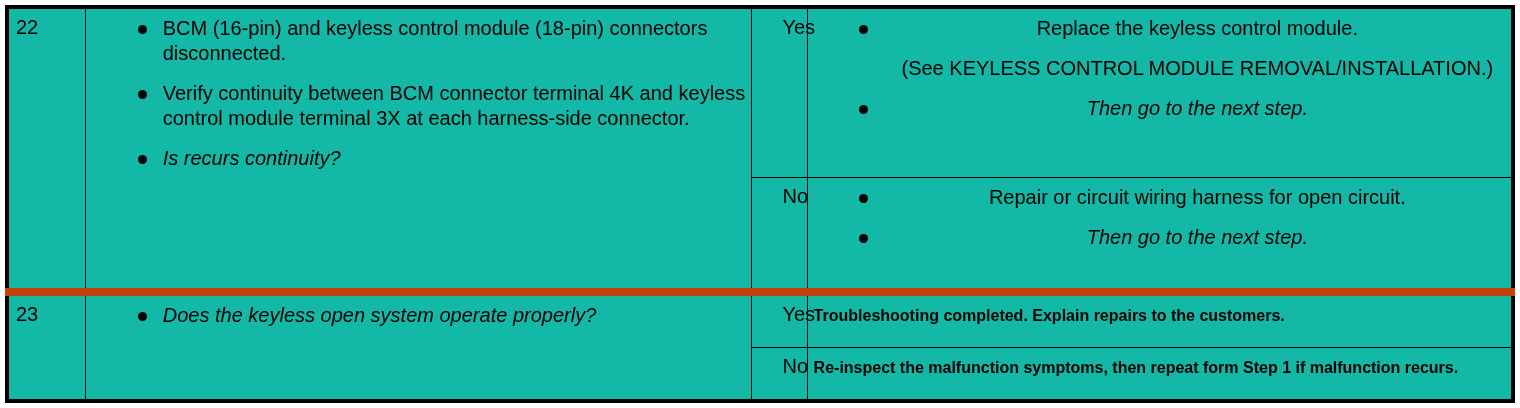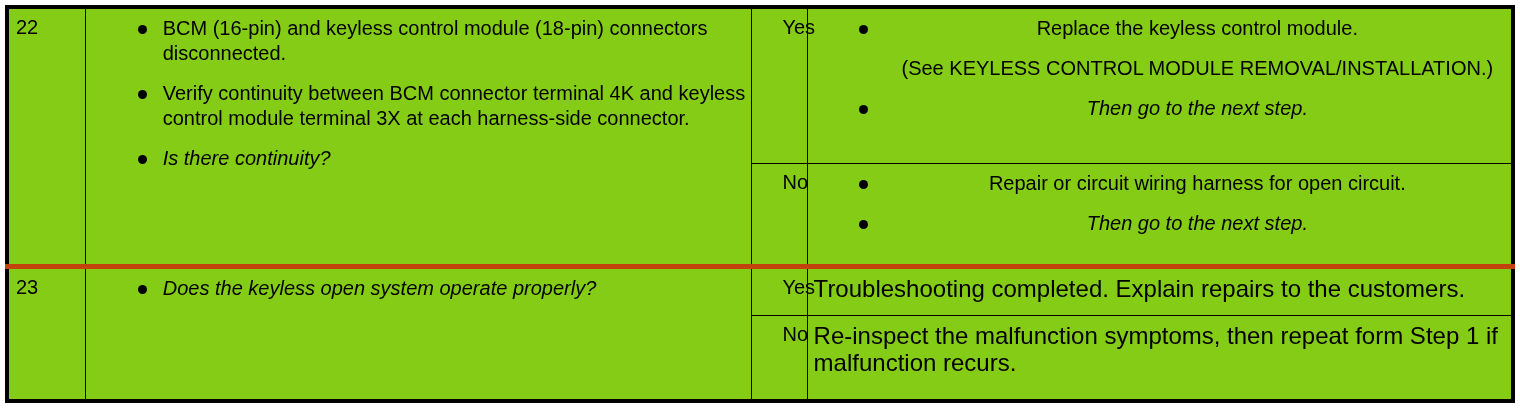--- a/index.html
+++ b/index.html
@@ -32,32 +32,32 @@
     box-sizing: border-box;
     border: 4px solid #000;
     border-collapse: collapse;
     table-layout: fixed;
     background: #fff;
   }
   .ts-table td {
     border: 1px solid #000;
     vertical-align: top;
     padding: 0;
-    background: #84cc16;
+    background: #14b8a6;
   }
 
   
   col.c-step   { width: 78px;  }
   col.c-desc   { width: 665px; }
   col.c-answer { width: 55px;  }
   col.c-action { width: 704px; }
 
   
   tr.step-sep > td {
-    border-top: 5px solid #c2410c;
+    border-top: 8px solid #c2410c;
   }
   .step-num {
     padding: 6px 0 0 7px;
     font-size: 20px;
     line-height: 25px;
   }
   .answer-label {
     padding: 6px 0 0 6px;
     font-size: 20px;
     line-height: 25px;
@@ -86,21 +86,21 @@
     top: 9px;
     width: 9px;
     height: 9px;
     border-radius: 50%;
     background: #000;
   }
   .blist > li.nobullet::before { content: none; }
 
   .desc-inner  { padding: 7px 0 0 49px; }
   .action-inner{ padding: 7px 0 0 48px; text-align: center; }
-  .plain-inner { padding: 6px 8px 0 6px; font-size: 24px; line-height: 27px; }
+  .plain-inner { padding: 6px 8px 0 6px; font-size: 16px; line-height: 27px; font-weight: bold; }
 </style>
 </head>
 <body>
 
 <div class="sheet">
 
   <table class="ts-table">
     <colgroup>
       <col class="c-step">
       <col class="c-desc">
@@ -111,21 +111,21 @@
 
       <tr>
         <td rowspan="2">
           <div class="step-num">22</div>
         </td>
 
         <td rowspan="2">
           <ul class="blist desc-inner">
             <li class="bulleted">BCM (16-pin) and keyless control module (18-pin) connectors disconnected.</li>
             <li class="bulleted">Verify continuity between BCM connector terminal 4K and keyless control module terminal 3X at each harness-side connector.</li>
-            <li class="bulleted">Is there continuity?</li>
+            <li class="bulleted">Is recurs continuity?</li>
           </ul>
         </td>
 
         <td>
           <div class="answer-label">Yes</div>
         </td>
 
         <td>
           <ul class="blist action-inner">
             <li class="bulleted">Replace the keyless control module.</li>

